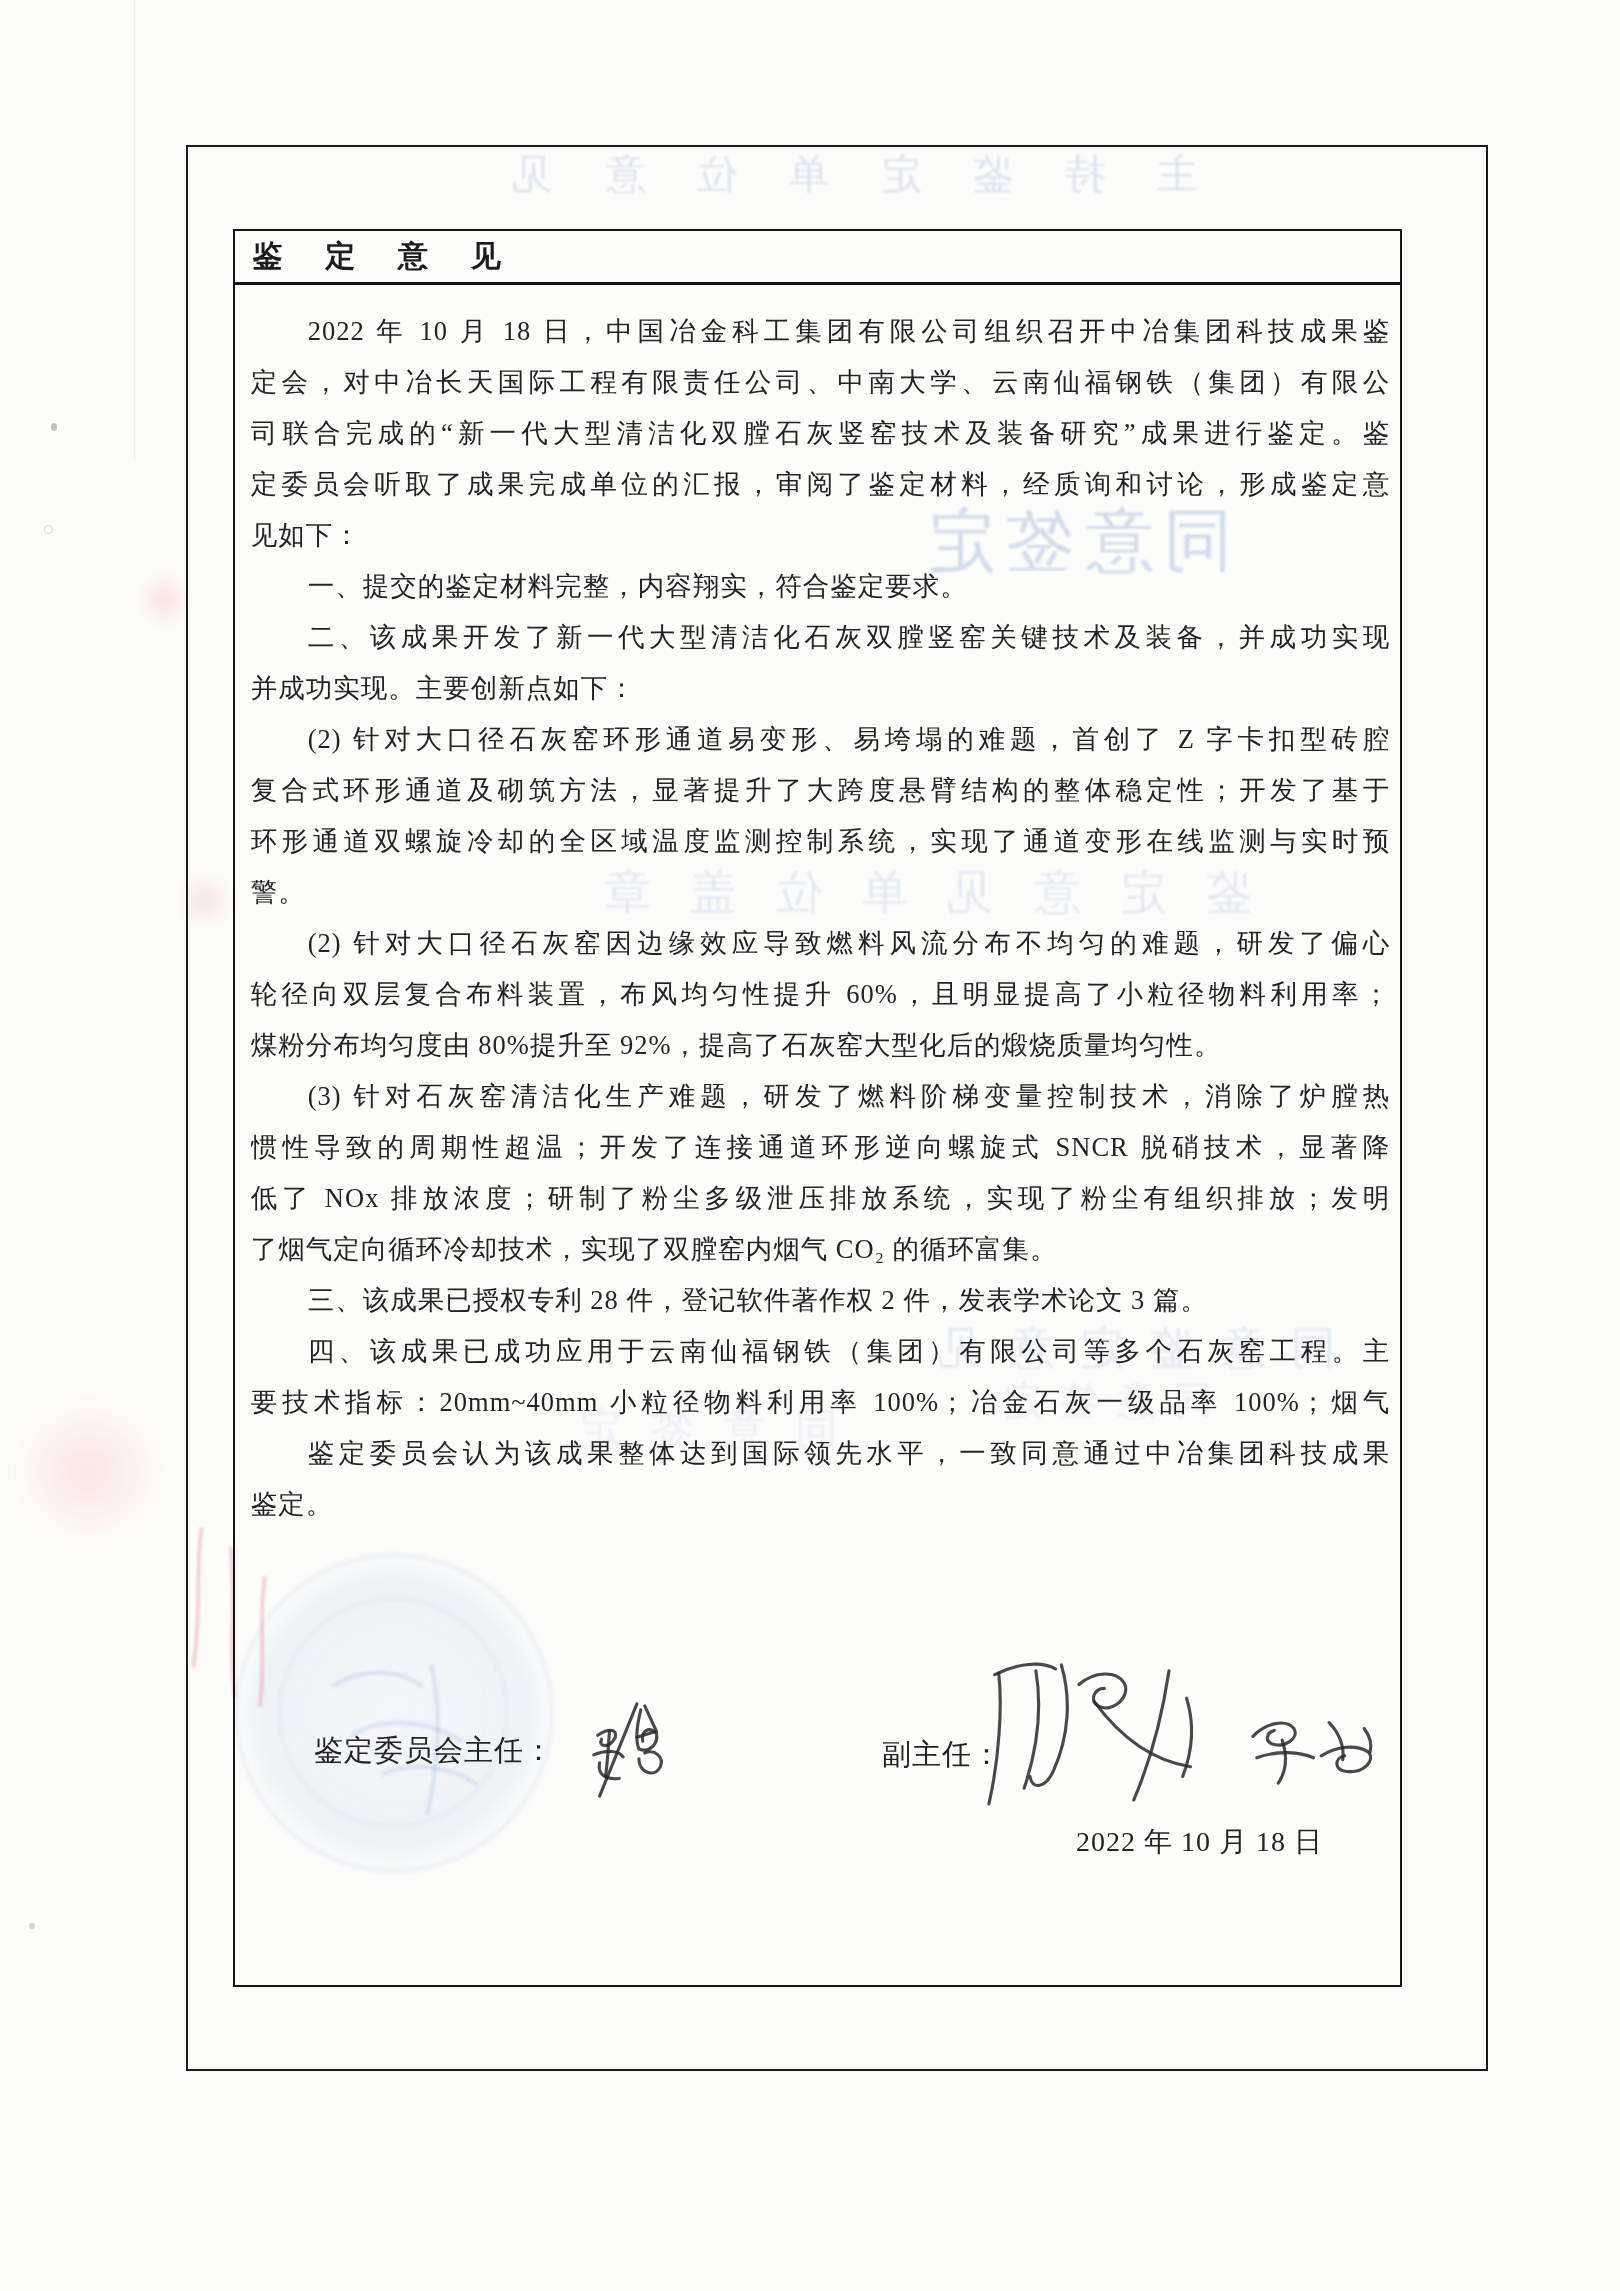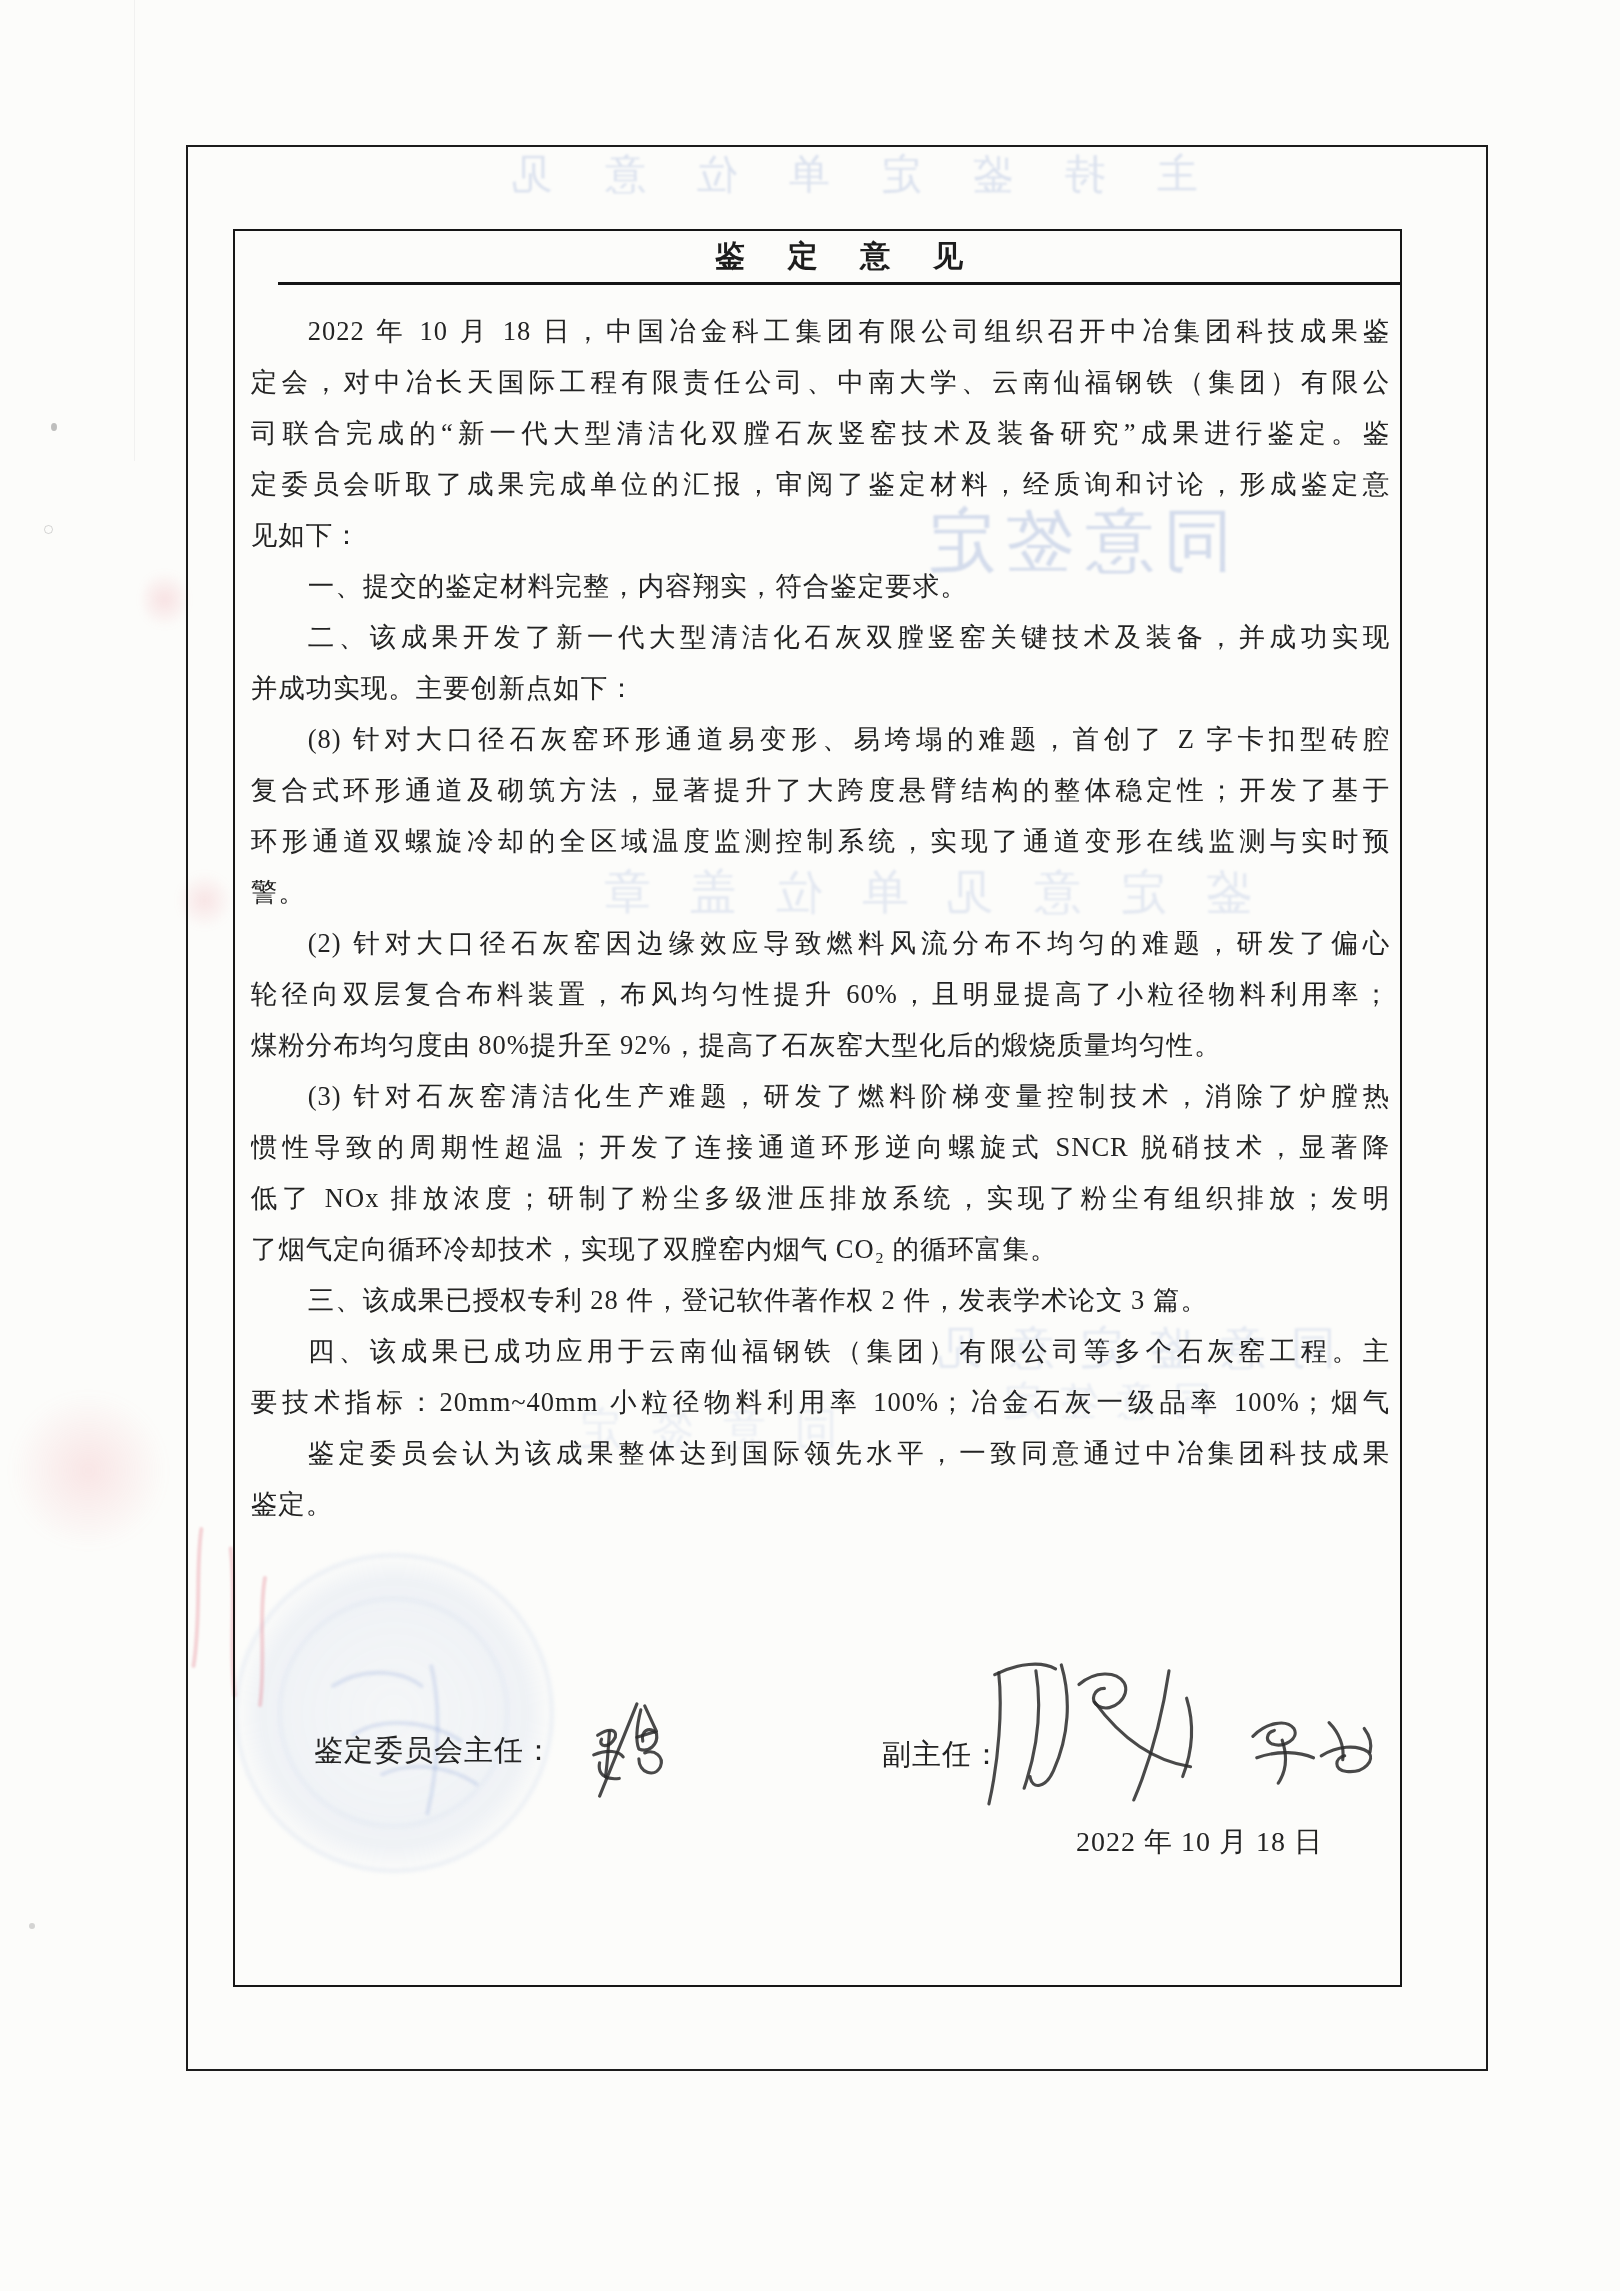--- a/index.html
+++ b/index.html
@@ -15,21 +15,21 @@
   .outer-border{
     position:absolute;left:186px;top:145px;width:1302px;height:1926px;
     border:2.9px solid #1c1c1c;box-sizing:border-box;
   }
   .inner-table{
     position:absolute;left:233px;top:229px;width:1169px;height:1758px;
     border:2.9px solid #161616;box-sizing:border-box;background:transparent;
   }
   .title-row{
     height:51px;border-bottom:3.9px solid #161616;
-    display:flex;align-items:center;justify-content:center;margin-left:43px;
+    display:flex;align-items:center;
   }
   .doc-title{
     font-size:30px;font-weight:700;letter-spacing:17.6px;text-indent:17.6px;
     color:#1d1d1d;
   }
   
   .body-text{padding:20.6px 9.8px 0 15.7px;}
   .bline{
     height:51px;line-height:51px;font-size:26.5px;letter-spacing:1px;
     color:#232323;text-align:justify;text-align-last:left;overflow:hidden;
@@ -124,21 +124,21 @@
     </div>
     <div class="body-text">
         <div class="bline just ind">2022 年 10 月 18 日，中国冶金科工集团有限公司组织召开中冶集团科技成果鉴</div>
         <div class="bline just">定会，对中冶长天国际工程有限责任公司、中南大学、云南仙福钢铁（集团）有限公</div>
         <div class="bline just">司联合完成的“新一代大型清洁化双膛石灰竖窑技术及装备研究”成果进行鉴定。鉴</div>
         <div class="bline just">定委员会听取了成果完成单位的汇报，审阅了鉴定材料，经质询和讨论，形成鉴定意</div>
         <div class="bline">见如下：</div>
         <div class="bline ind">一、提交的鉴定材料完整，内容翔实，符合鉴定要求。</div>
         <div class="bline just ind">二、该成果开发了新一代大型清洁化石灰双膛竖窑关键技术及装备，并成功实现</div>
         <div class="bline">并成功实现。主要创新点如下：</div>
-        <div class="bline just ind">(8) 针对大口径石灰窑环形通道易变形、易垮塌的难题，首创了 Z 字卡扣型砖腔</div>
+        <div class="bline just ind">(2) 针对大口径石灰窑环形通道易变形、易垮塌的难题，首创了 Z 字卡扣型砖腔</div>
         <div class="bline just">复合式环形通道及砌筑方法，显著提升了大跨度悬臂结构的整体稳定性；开发了基于</div>
         <div class="bline just">环形通道双螺旋冷却的全区域温度监测控制系统，实现了通道变形在线监测与实时预</div>
         <div class="bline">警。</div>
         <div class="bline just ind">(2) 针对大口径石灰窑因边缘效应导致燃料风流分布不均匀的难题，研发了偏心</div>
         <div class="bline just">轮径向双层复合布料装置，布风均匀性提升 60%，且明显提高了小粒径物料利用率；</div>
         <div class="bline">煤粉分布均匀度由 80%提升至 92%，提高了石灰窑大型化后的煅烧质量均匀性。</div>
         <div class="bline just ind">(3) 针对石灰窑清洁化生产难题，研发了燃料阶梯变量控制技术，消除了炉膛热</div>
         <div class="bline just">惯性导致的周期性超温；开发了连接通道环形逆向螺旋式 SNCR 脱硝技术，显著降</div>
         <div class="bline just">低了 NOx 排放浓度；研制了粉尘多级泄压排放系统，实现了粉尘有组织排放；发明</div>
         <div class="bline">了烟气定向循环冷却技术，实现了双膛窑内烟气 CO₂ 的循环富集。</div>

